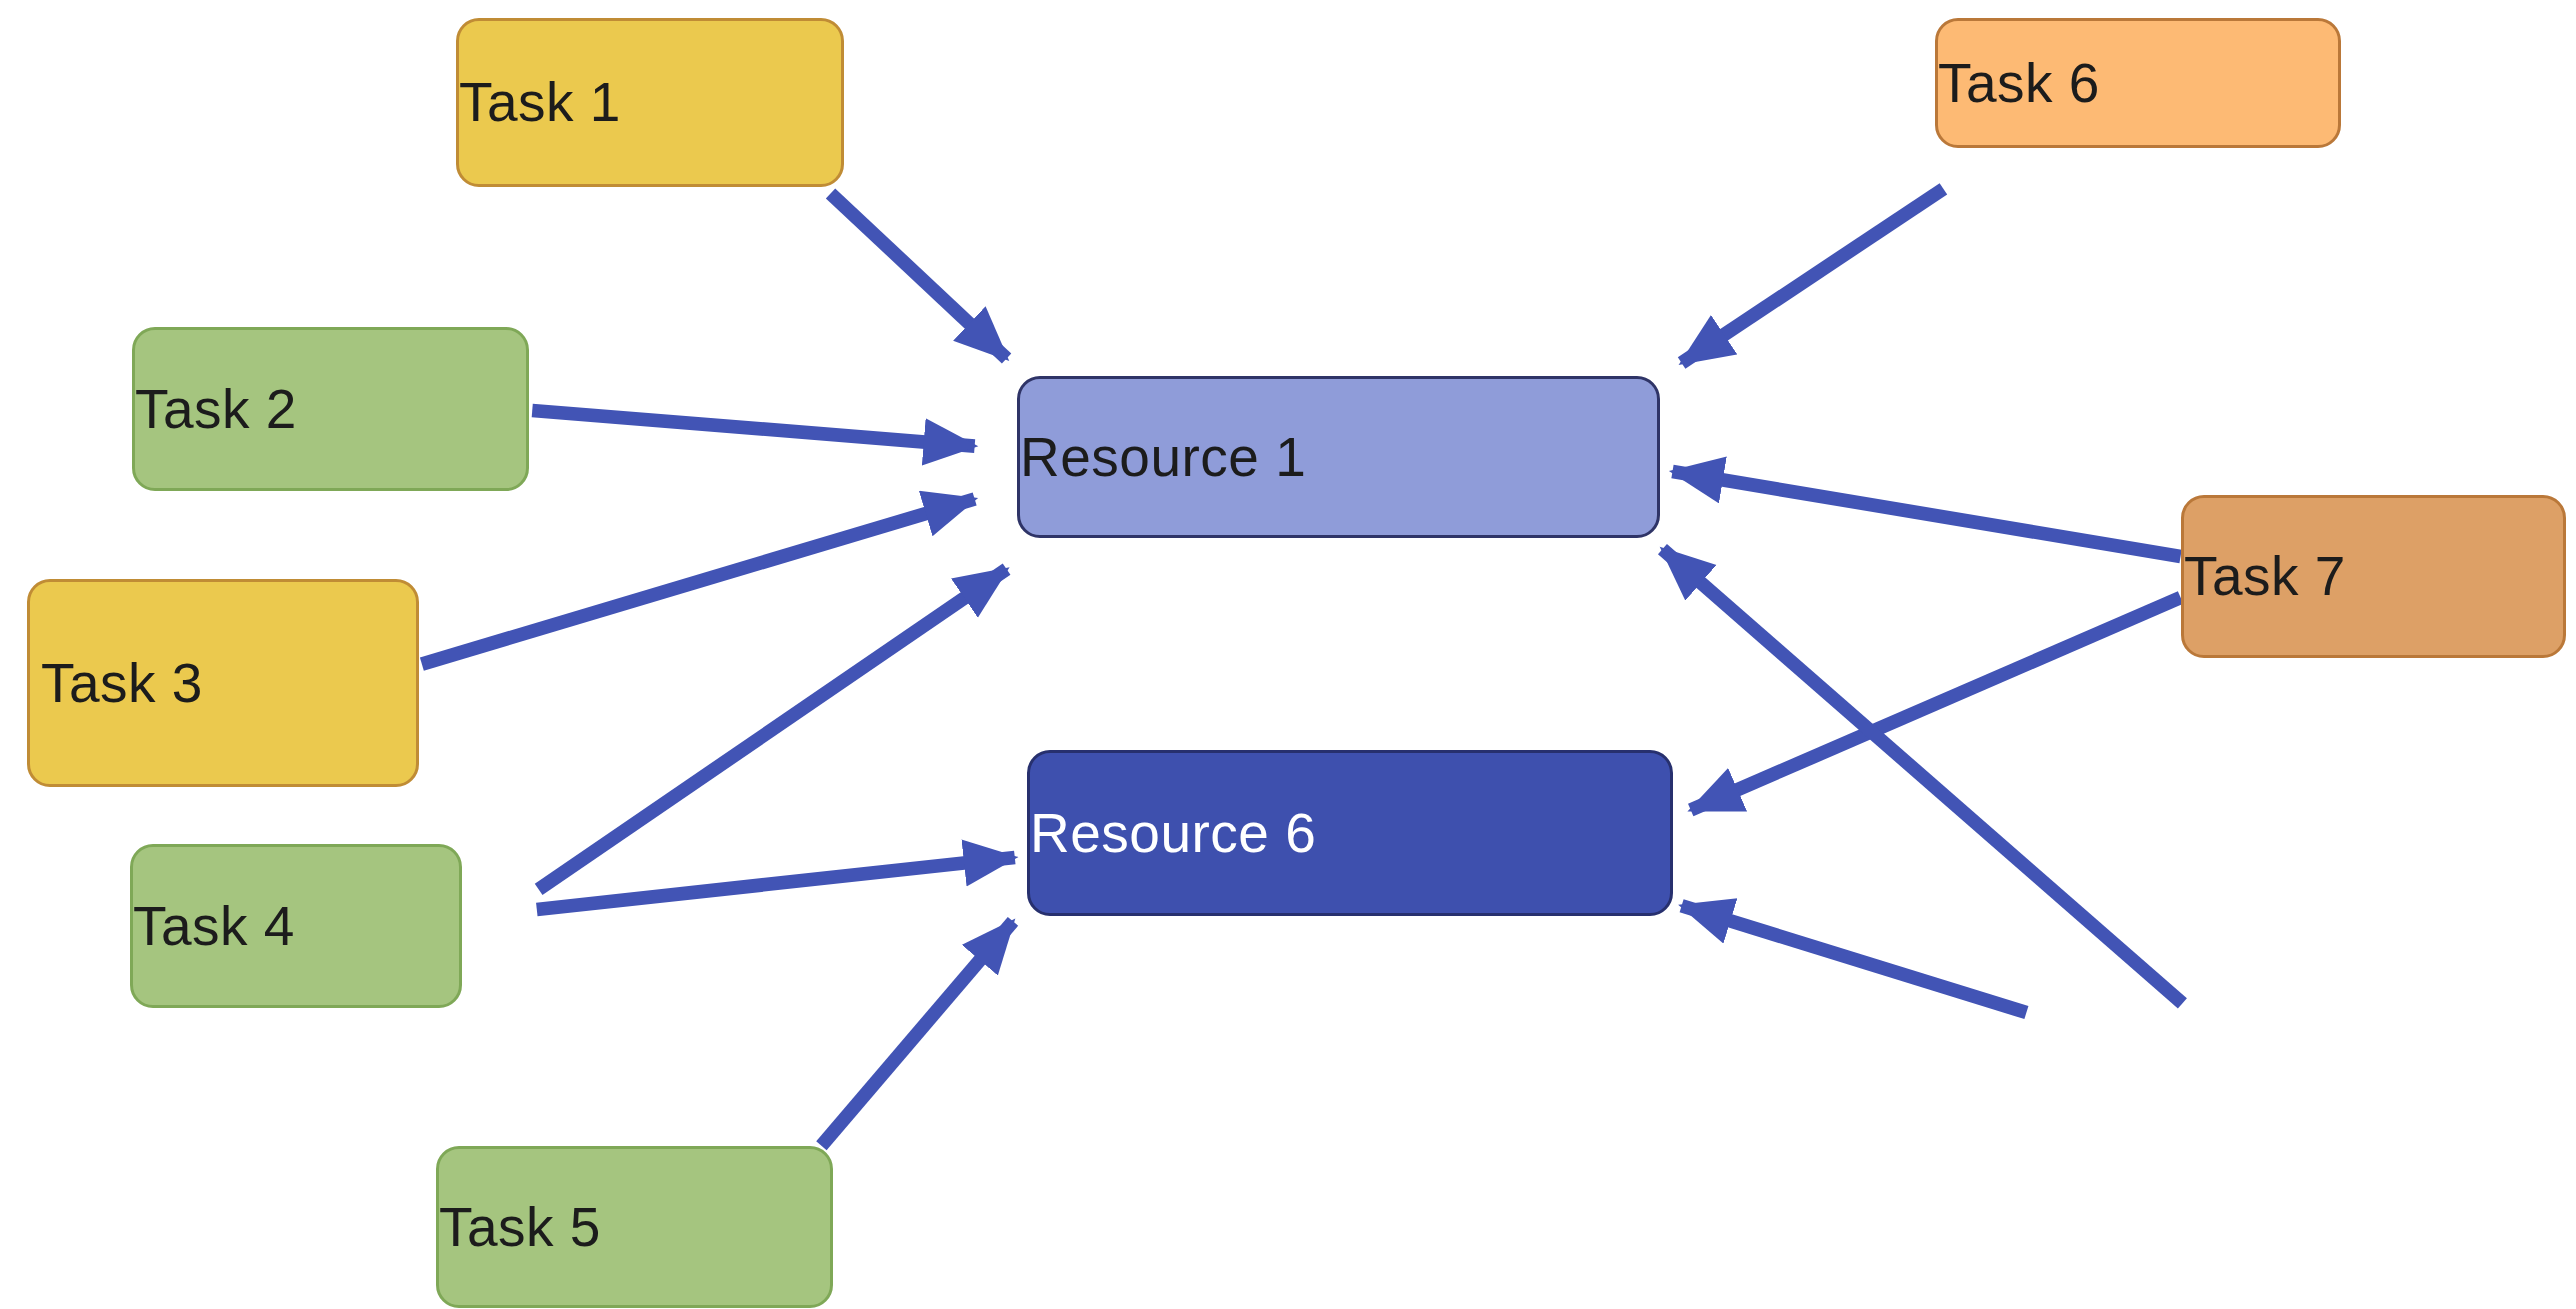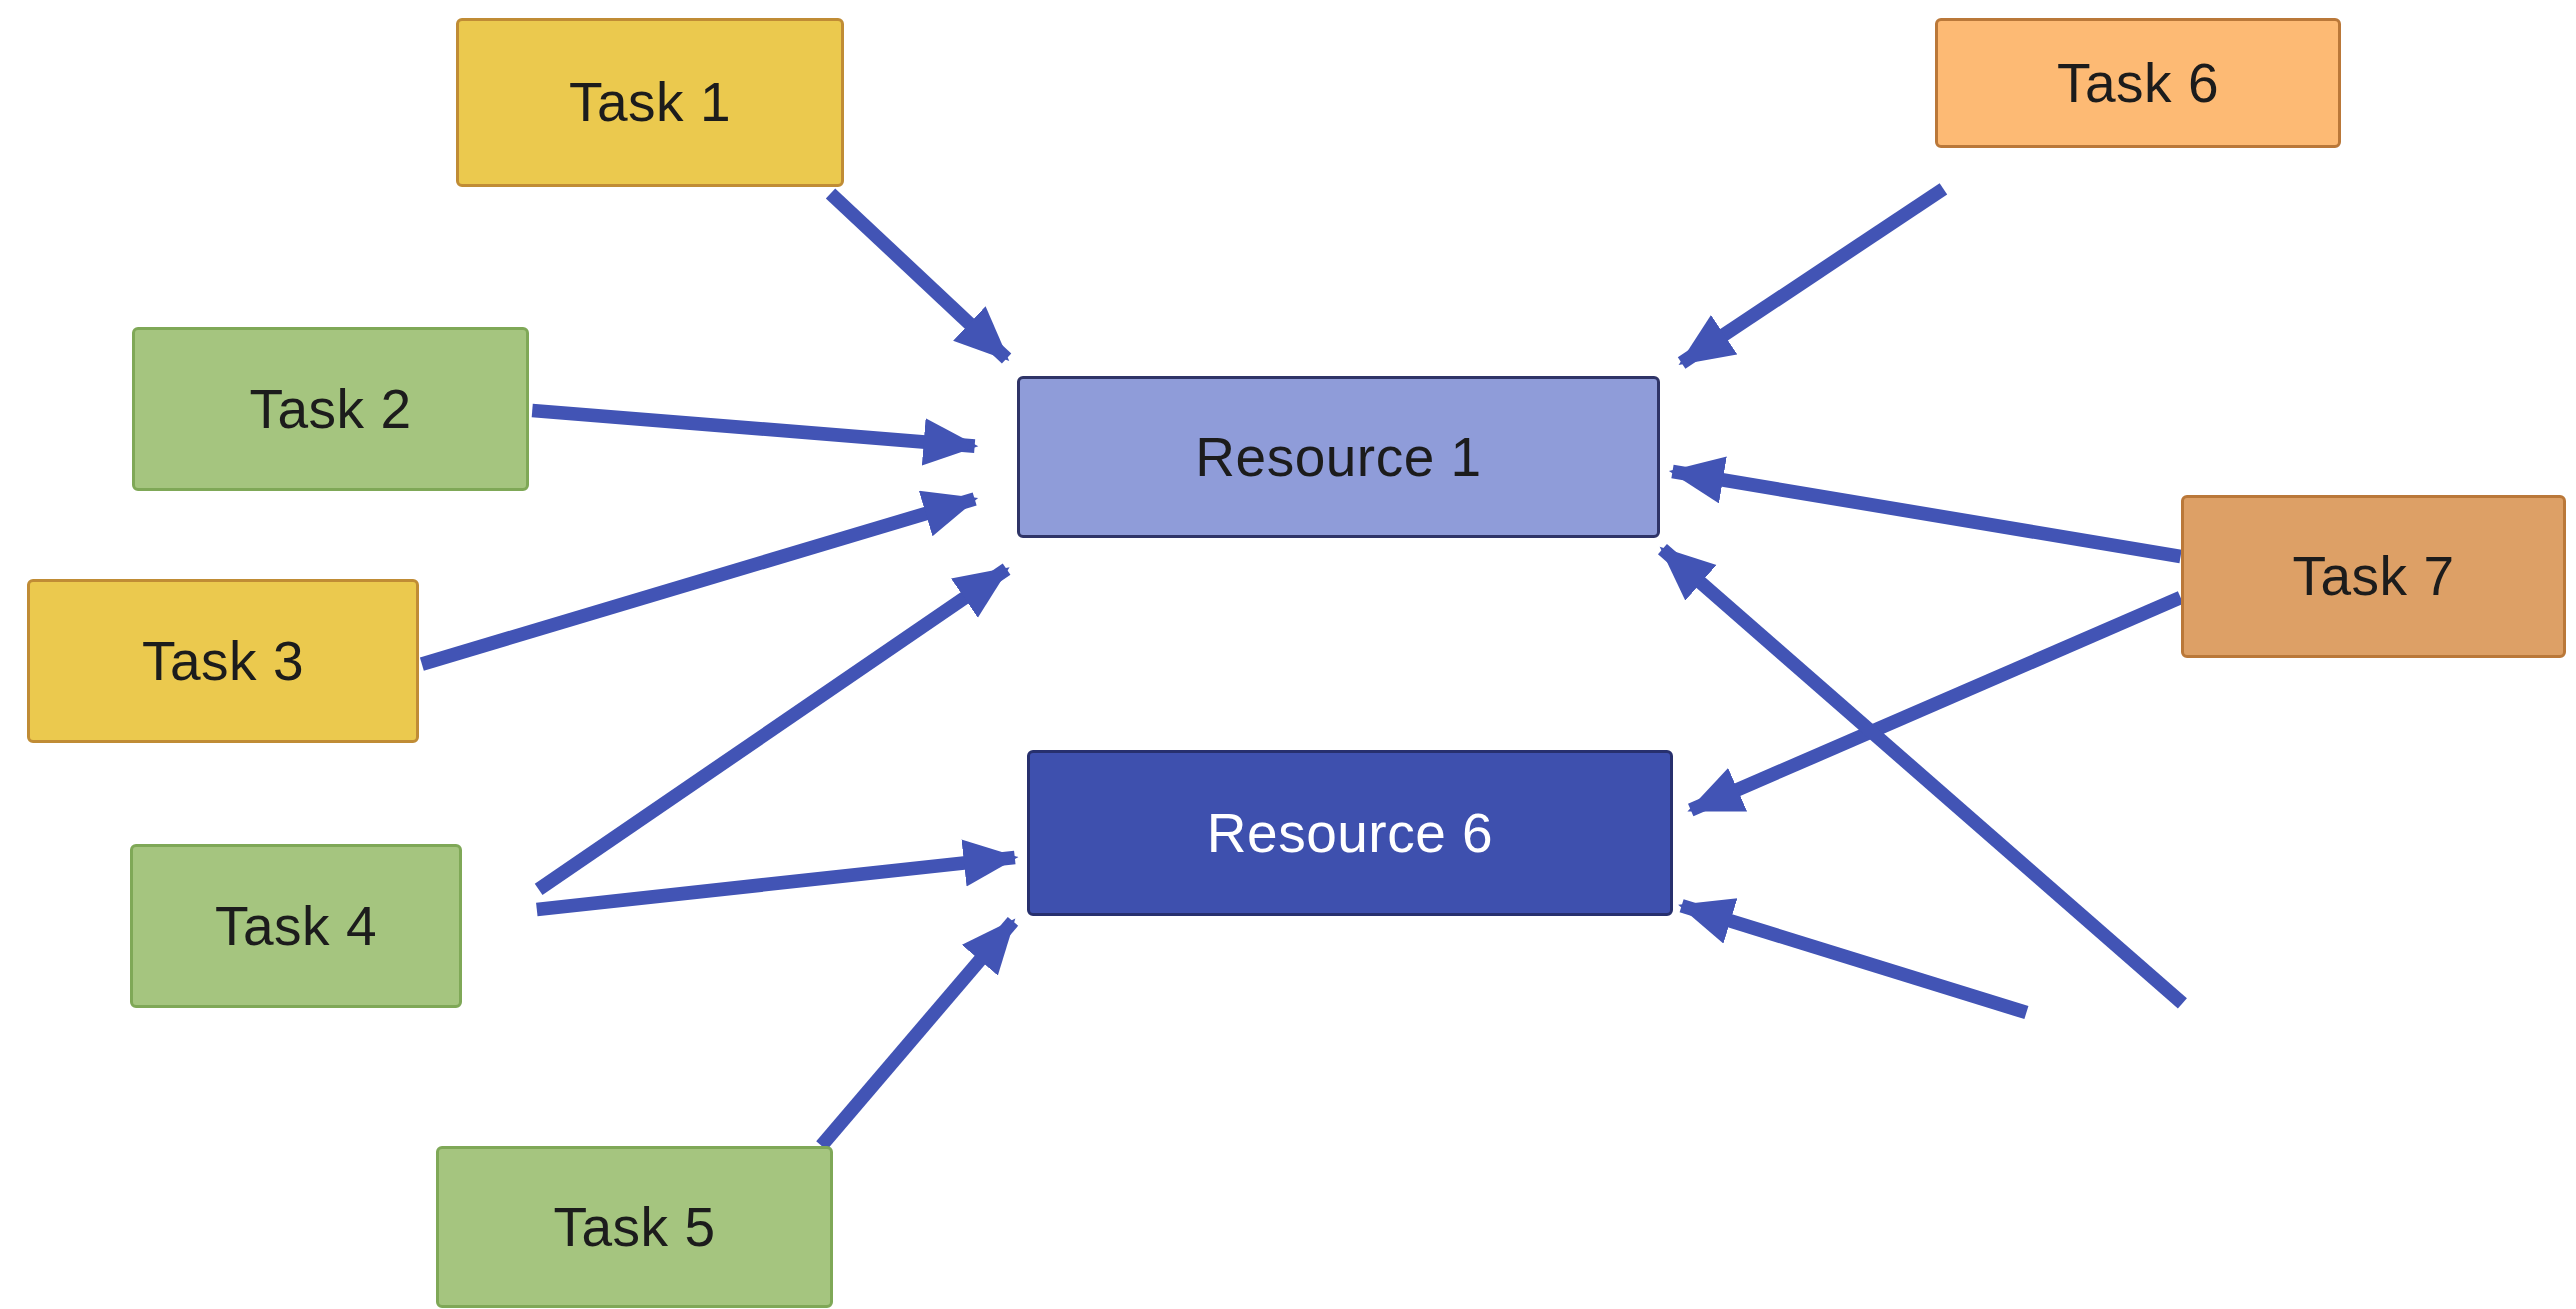--- a/index.html
+++ b/index.html
@@ -22,25 +22,25 @@
     display: block;
   }
   #nodes-layer {
     position: absolute;
     left: 0; top: 0;
     width: 100%; height: 100%;
   }
   .node {
     position: absolute;
     box-sizing: border-box;
-    border-radius: 6px;
+    border-radius: 23px;
     border: 3.7px solid;
     display: flex;
     align-items: center;
-    justify-content: center;
+    justify-content: flex-start;
     font-size: 55px;
     letter-spacing: 0.5px;
     line-height: 1;
     user-select: none;
   }
   .node .node-label {
     white-space: nowrap;
   }
 </style>
 </head>
@@ -67,21 +67,21 @@
         <line x1="2221" y1="1110" x2="1843" y2="993" stroke="#4254b5" stroke-width="15" marker-end="url(#arrowhead)"></line>
       </g>
   </svg>
   <div id="nodes-layer">
       <div class="node" style="left: 456px; top: 18px; width: 388px; height: 169px; background: rgb(235, 201, 78); border-color: rgb(192, 140, 53); color: rgb(28, 28, 28);">
         <span class="node-label">Task 1</span>
       </div>
       <div class="node" style="left: 132px; top: 327px; width: 397px; height: 164px; background: rgb(165, 197, 127); border-color: rgb(127, 168, 87); color: rgb(28, 28, 28);">
         <span class="node-label">Task 2</span>
       </div>
-      <div class="node" style="left: 27px; top: 579px; width: 392px; height: 164px; background: rgb(235, 201, 78); border-color: rgb(192, 140, 53); color: rgb(28, 28, 28);">
+      <div class="node" style="left: 27px; top: 579px; width: 392px; height: 208px; background: rgb(235, 201, 78); border-color: rgb(192, 140, 53); color: rgb(28, 28, 28); padding-left: 11px;">
         <span class="node-label">Task 3</span>
       </div>
       <div class="node" style="left: 130px; top: 844px; width: 332px; height: 164px; background: rgb(165, 197, 127); border-color: rgb(127, 168, 87); color: rgb(28, 28, 28);">
         <span class="node-label">Task 4</span>
       </div>
       <div class="node" style="left: 436px; top: 1146px; width: 397px; height: 162px; background: rgb(165, 197, 127); border-color: rgb(127, 168, 87); color: rgb(28, 28, 28);">
         <span class="node-label">Task 5</span>
       </div>
       <div class="node" style="left: 1935px; top: 18px; width: 406px; height: 130px; background: #fdba74; border-color: rgb(186, 120, 57); color: rgb(28, 28, 28);">
         <span class="node-label">Task 6</span>

